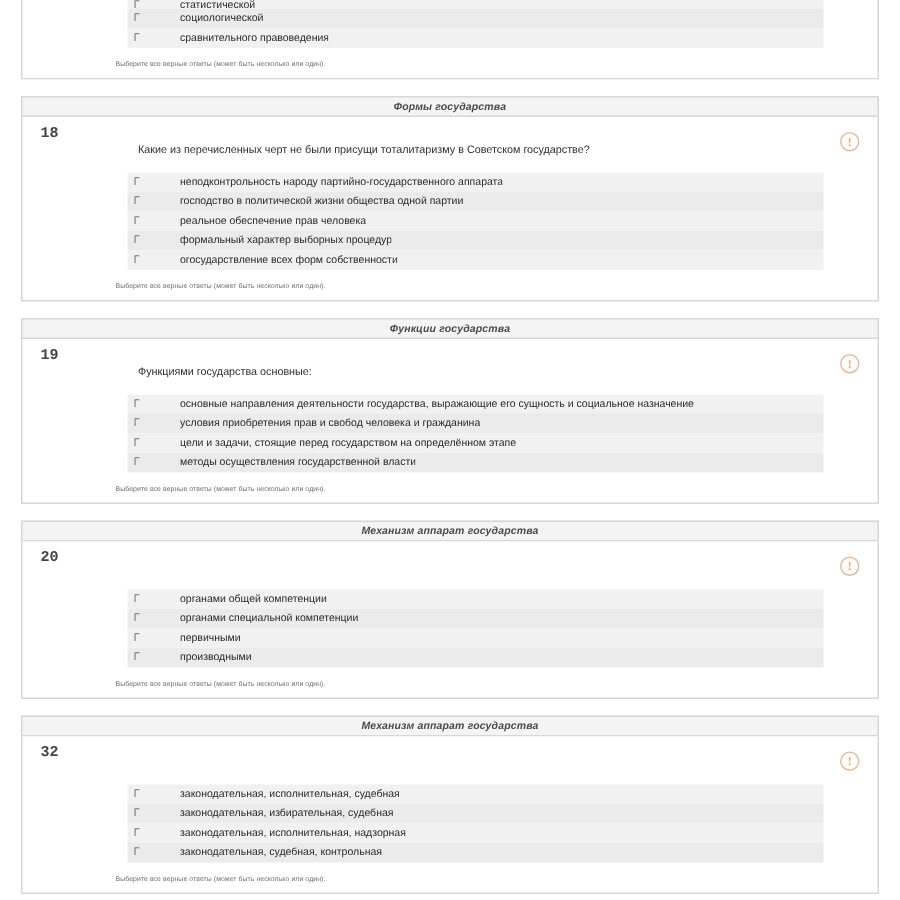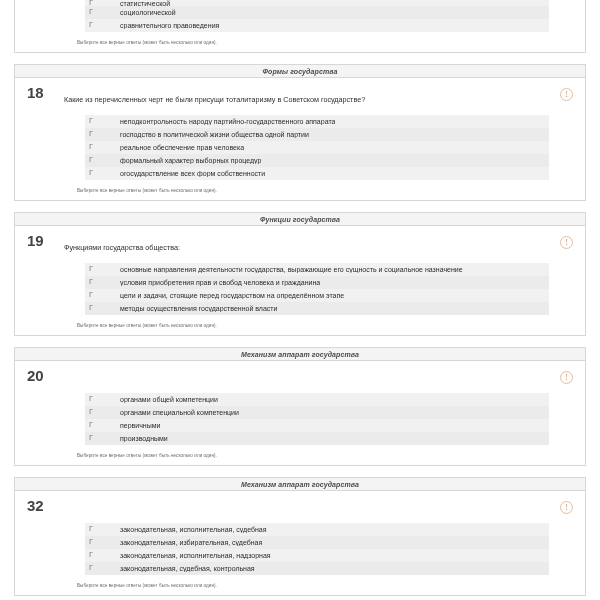--- a/index.html
+++ b/index.html
@@ -55,26 +55,27 @@
   .qhead {
     position: relative;
     padding: 7px 0 4px 0;
     min-height: 26px;
     box-sizing: border-box;
   }
   .qnum {
     position: absolute;
     left: 12px;
     top: 6px;
-    font-size: 15px;
+    font-size: 10px;
     font-weight: bold;
     color: #444;
+    font-family: Liberation Mono, monospace;
   }
   .qtext {
-    margin-left: 49px;
+    margin-left: 77px;
     margin-right: 46px;
     font-size: 7.2px;
     line-height: 11px;
     color: #2f2f2f;
     padding-top: 9px;
   }
   .warn-icon {
     position: absolute;
     right: 12px;
     top: 10px;
@@ -199,21 +200,21 @@
     </div>
     <div class="hint">Выберите все верные ответы (может быть несколько или один).</div>
   </div>
 
   <div class="gap"></div>
 
   <div class="section-bar">Функции государства</div>
   <div class="qpanel">
     <div class="qhead">
       <div class="qnum">19</div>
-      <div class="qtext">Функциями государства общества:</div>
+      <div class="qtext">Функциями государства основные:</div>
       <div class="warn-icon">!</div>
     </div>
     <div class="options">
       <div class="opt">
         <span class="cbx">Г</span>
         <span class="opt-label">основные направления деятельности государства, выражающие его сущность и социальное назначение</span>
       </div>
       <div class="opt">
         <span class="cbx">Г</span>
         <span class="opt-label">условия приобретения прав и свобод человека и гражданина</span>

